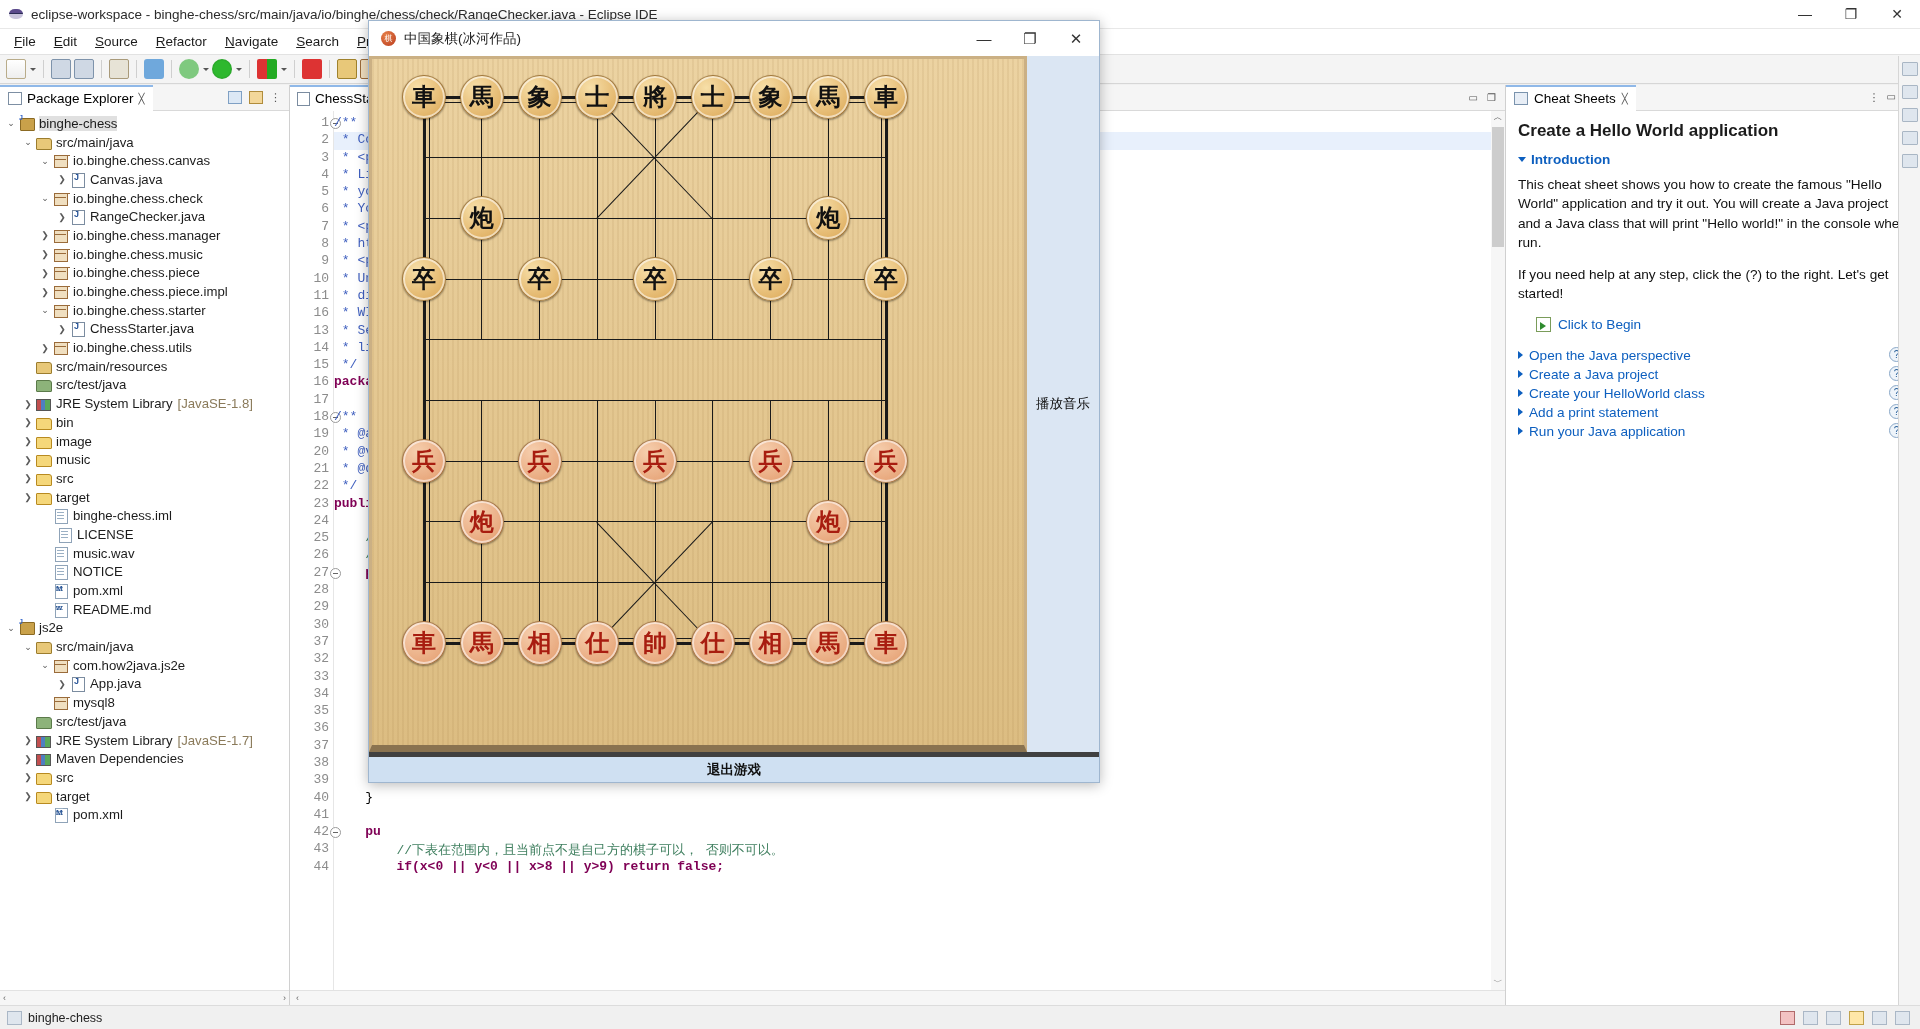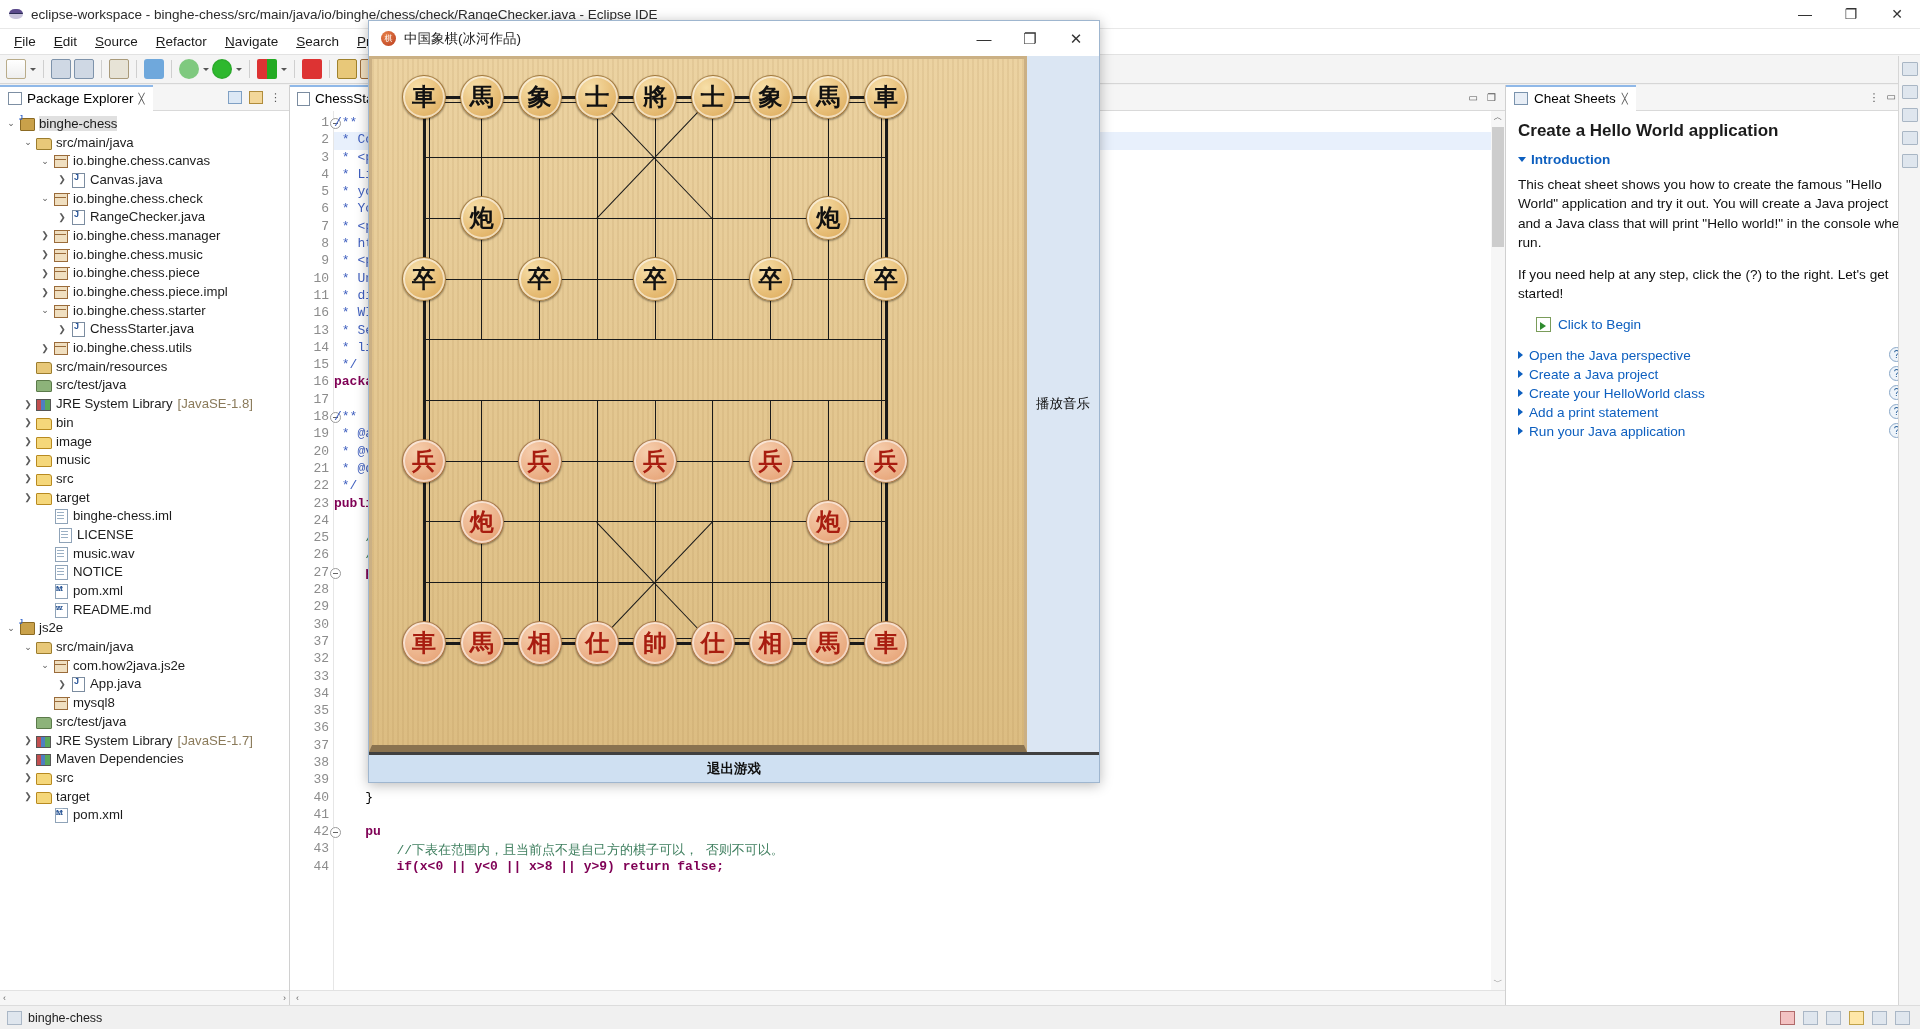--- a/index.html
+++ b/index.html
@@ -183,21 +183,21 @@
     font-family:"DejaVu Sans","Liberation Sans", sans-serif; font-size:24px; font-weight:bold;
     box-shadow: 0 1px 2px rgba(0,0,0,.45), inset 0 0 0 2px rgba(255,255,255,.55);
     border:1px solid rgba(120,80,30,.6);
   }
   .piece.black { background: radial-gradient(circle at 34% 28%, #f7dfa8, #e2b469 72%, #c99a4e);
                  color:#111; }
   .piece.red   { background: radial-gradient(circle at 34% 28%, #f6cfae, #e8a87d 72%, #cf8a5e);
                  color:#a81d10; }
   .status-row { height:72px; background:#ececec; display:flex; align-items:center; justify-content:center;}
   .status-txt { font-size:29px; color:#1a1a1a; letter-spacing:2px; font-family:"DejaVu Sans", sans-serif;}
-  .chess-foot { height:30px; background:#cfe0f2; border-top:3px solid #404040;
+  .chess-foot { height:30px; background:#cfe0f2; border-top:5px solid #404040;
                 display:flex; align-items:center; justify-content:center;}
   .chess-foot .ftxt { font-size:13.5px; font-weight:bold; color:#111;}
 </style>
 </head>
 <body>
 
 <div id="eclipse">
 
   <div class="titlebar">
     <span class="tb-icon"></span>

